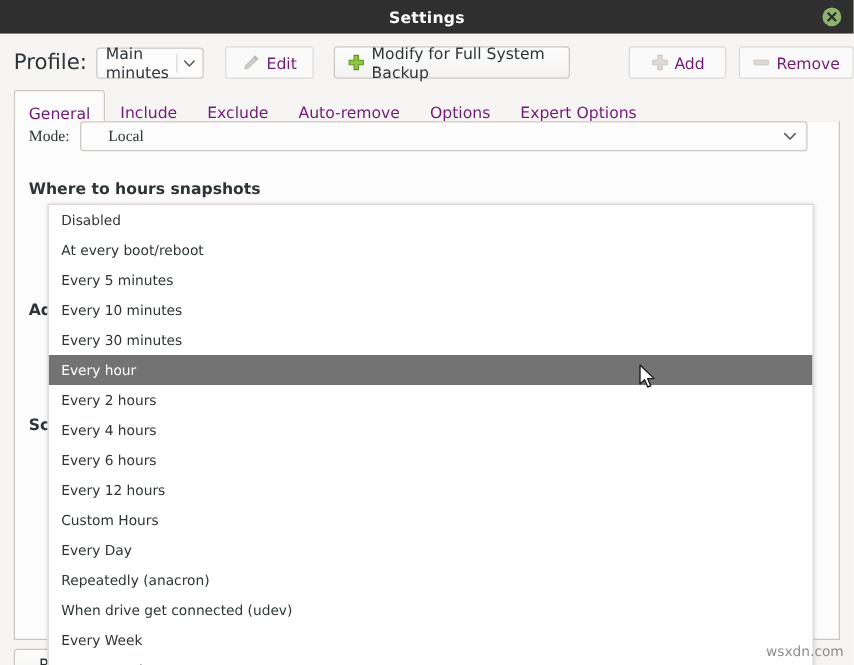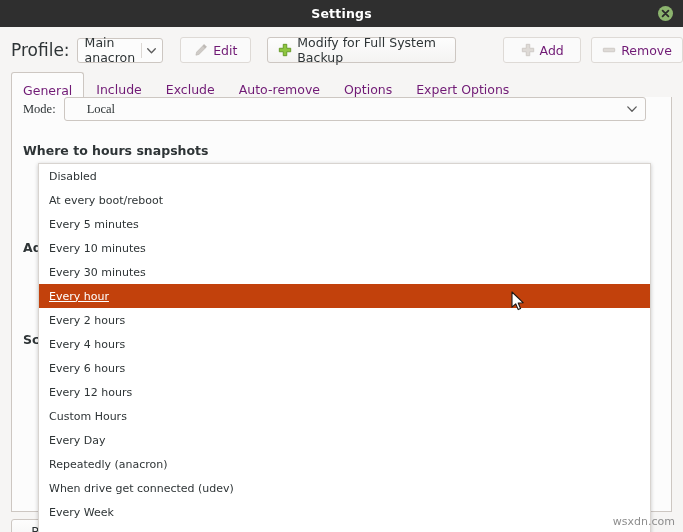--- a/index.html
+++ b/index.html
@@ -247,23 +247,22 @@
     display: flex;
     align-items: center;
     padding-left: 10px;
     font-size: 11px;
     color: #2e3436;
     box-sizing: border-box;
     cursor: pointer;
     white-space: nowrap;
   }
   .dd-item.selected {
-    background: #c2410c;
+    background: #737373;
     color: #ffffff;
-    text-decoration: underline;
   }
 
   
   #cursor {
     position: absolute;
     left: 511px;
     top: 291px;
     z-index: 60;
     pointer-events: none;
   }
@@ -294,21 +293,21 @@
       </svg>
     </div>
   </div>
 
   <div id="body-area">
 
     <div id="toolbar">
       <span id="profile-label">Profile:</span>
 
       <div class="combo" id="profile-combo">
-        <span class="combo-val">Main anacron</span>
+        <span class="combo-val">Main minutes</span>
         <span style="display:flex;align-items:center;">
           <span class="combo-sep"></span>
           <span class="arrow">
             <svg width="9" height="6" viewBox="0 0 9 6">
                 <path d="M0.7,0.8 L4.5,4.8 L8.3,0.8" fill="none" stroke="#5c5c5c" stroke-width="1.3" stroke-linecap="round" stroke-linejoin="round"></path>
               </svg>
           </span>
         </span>
       </div>
 

